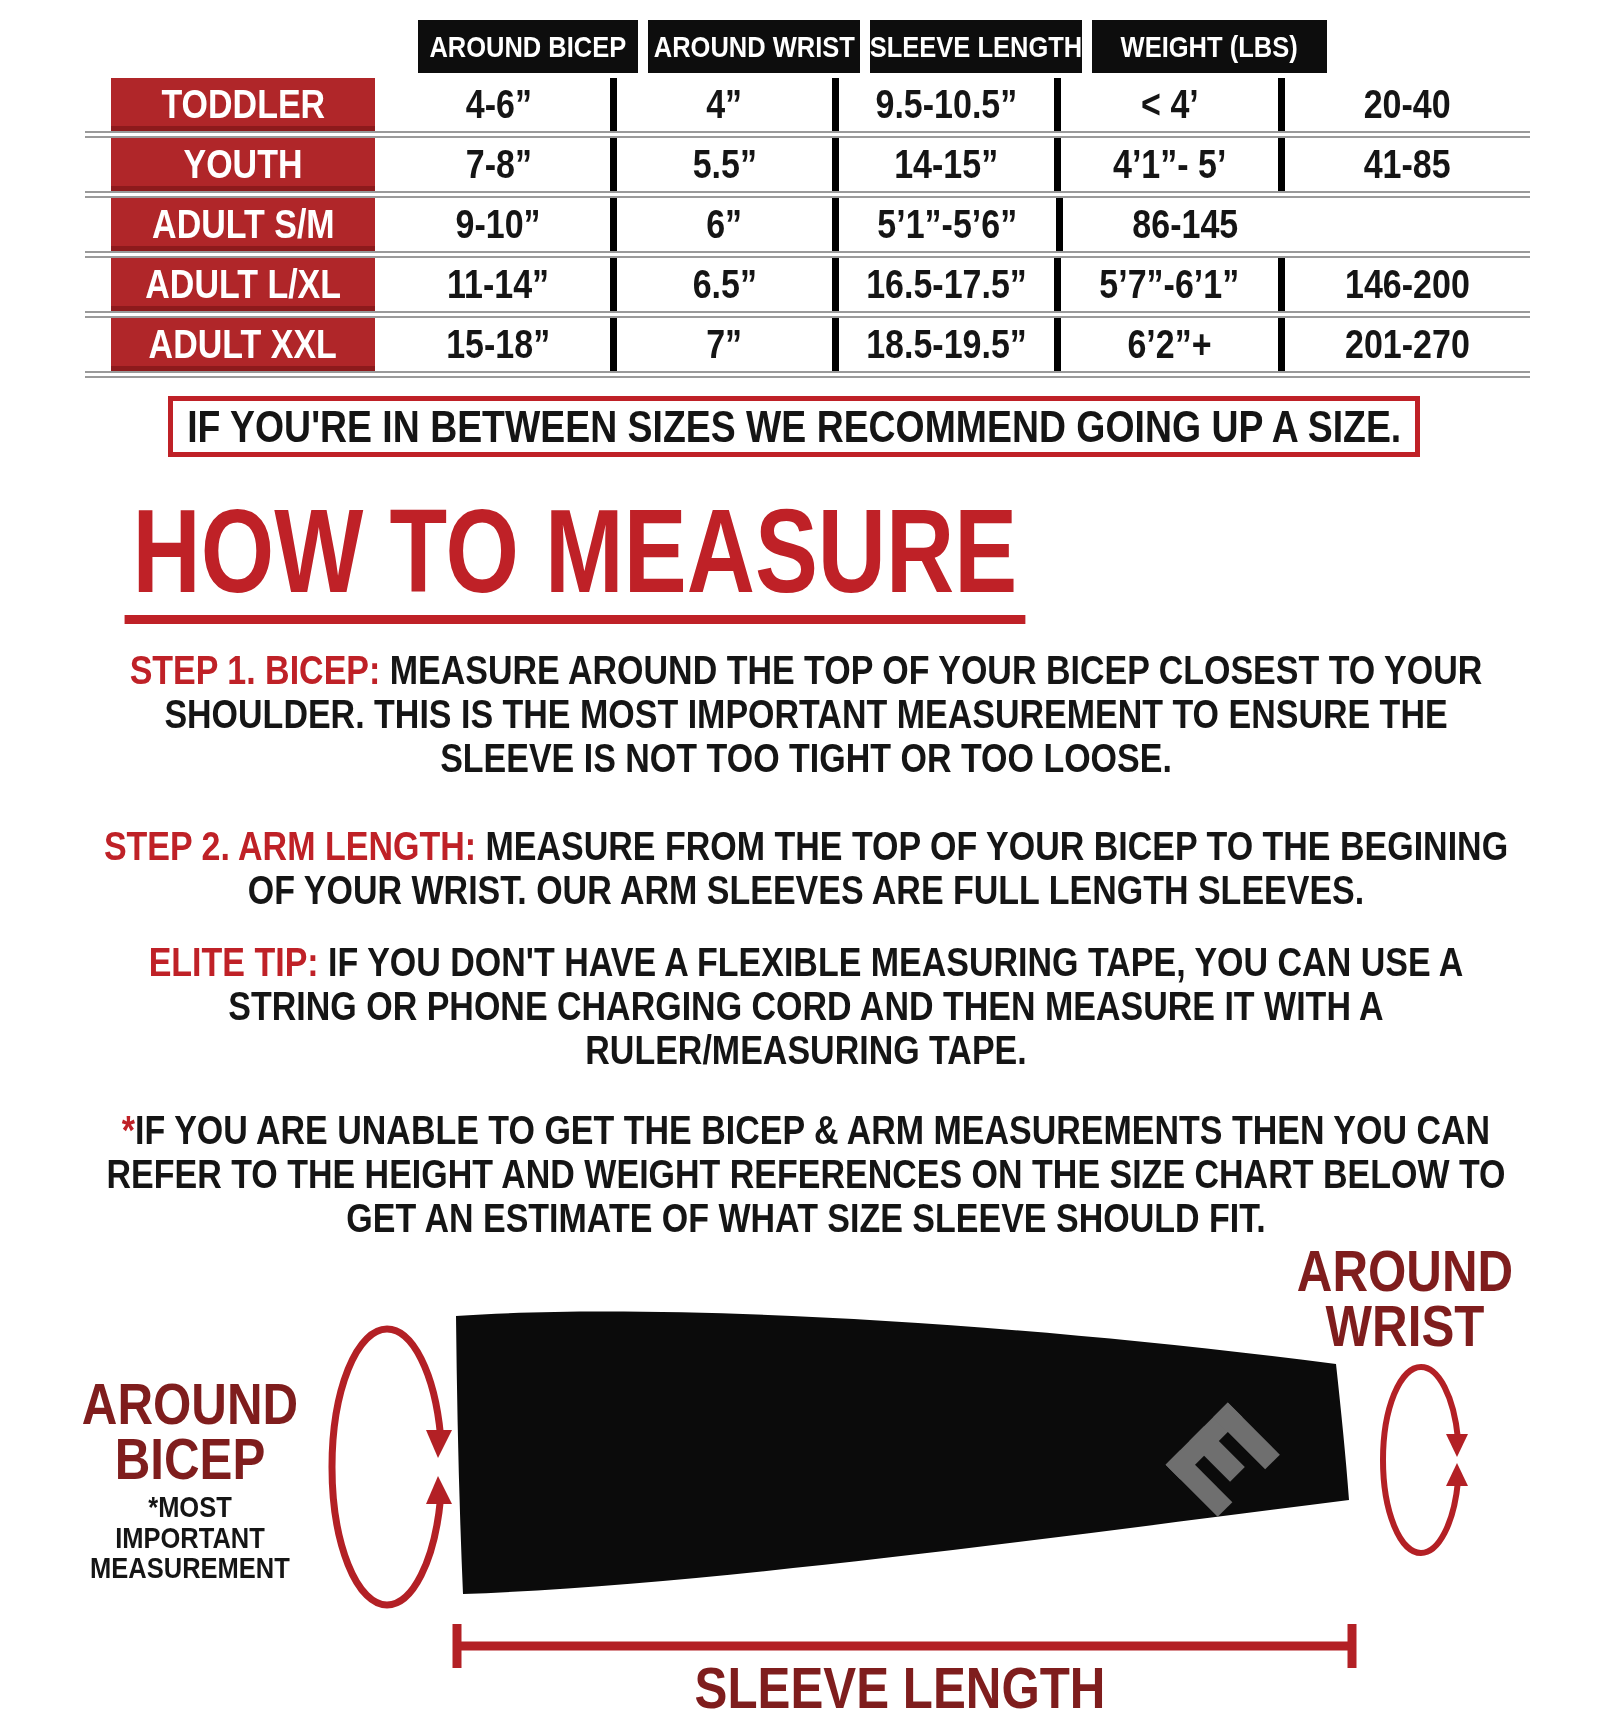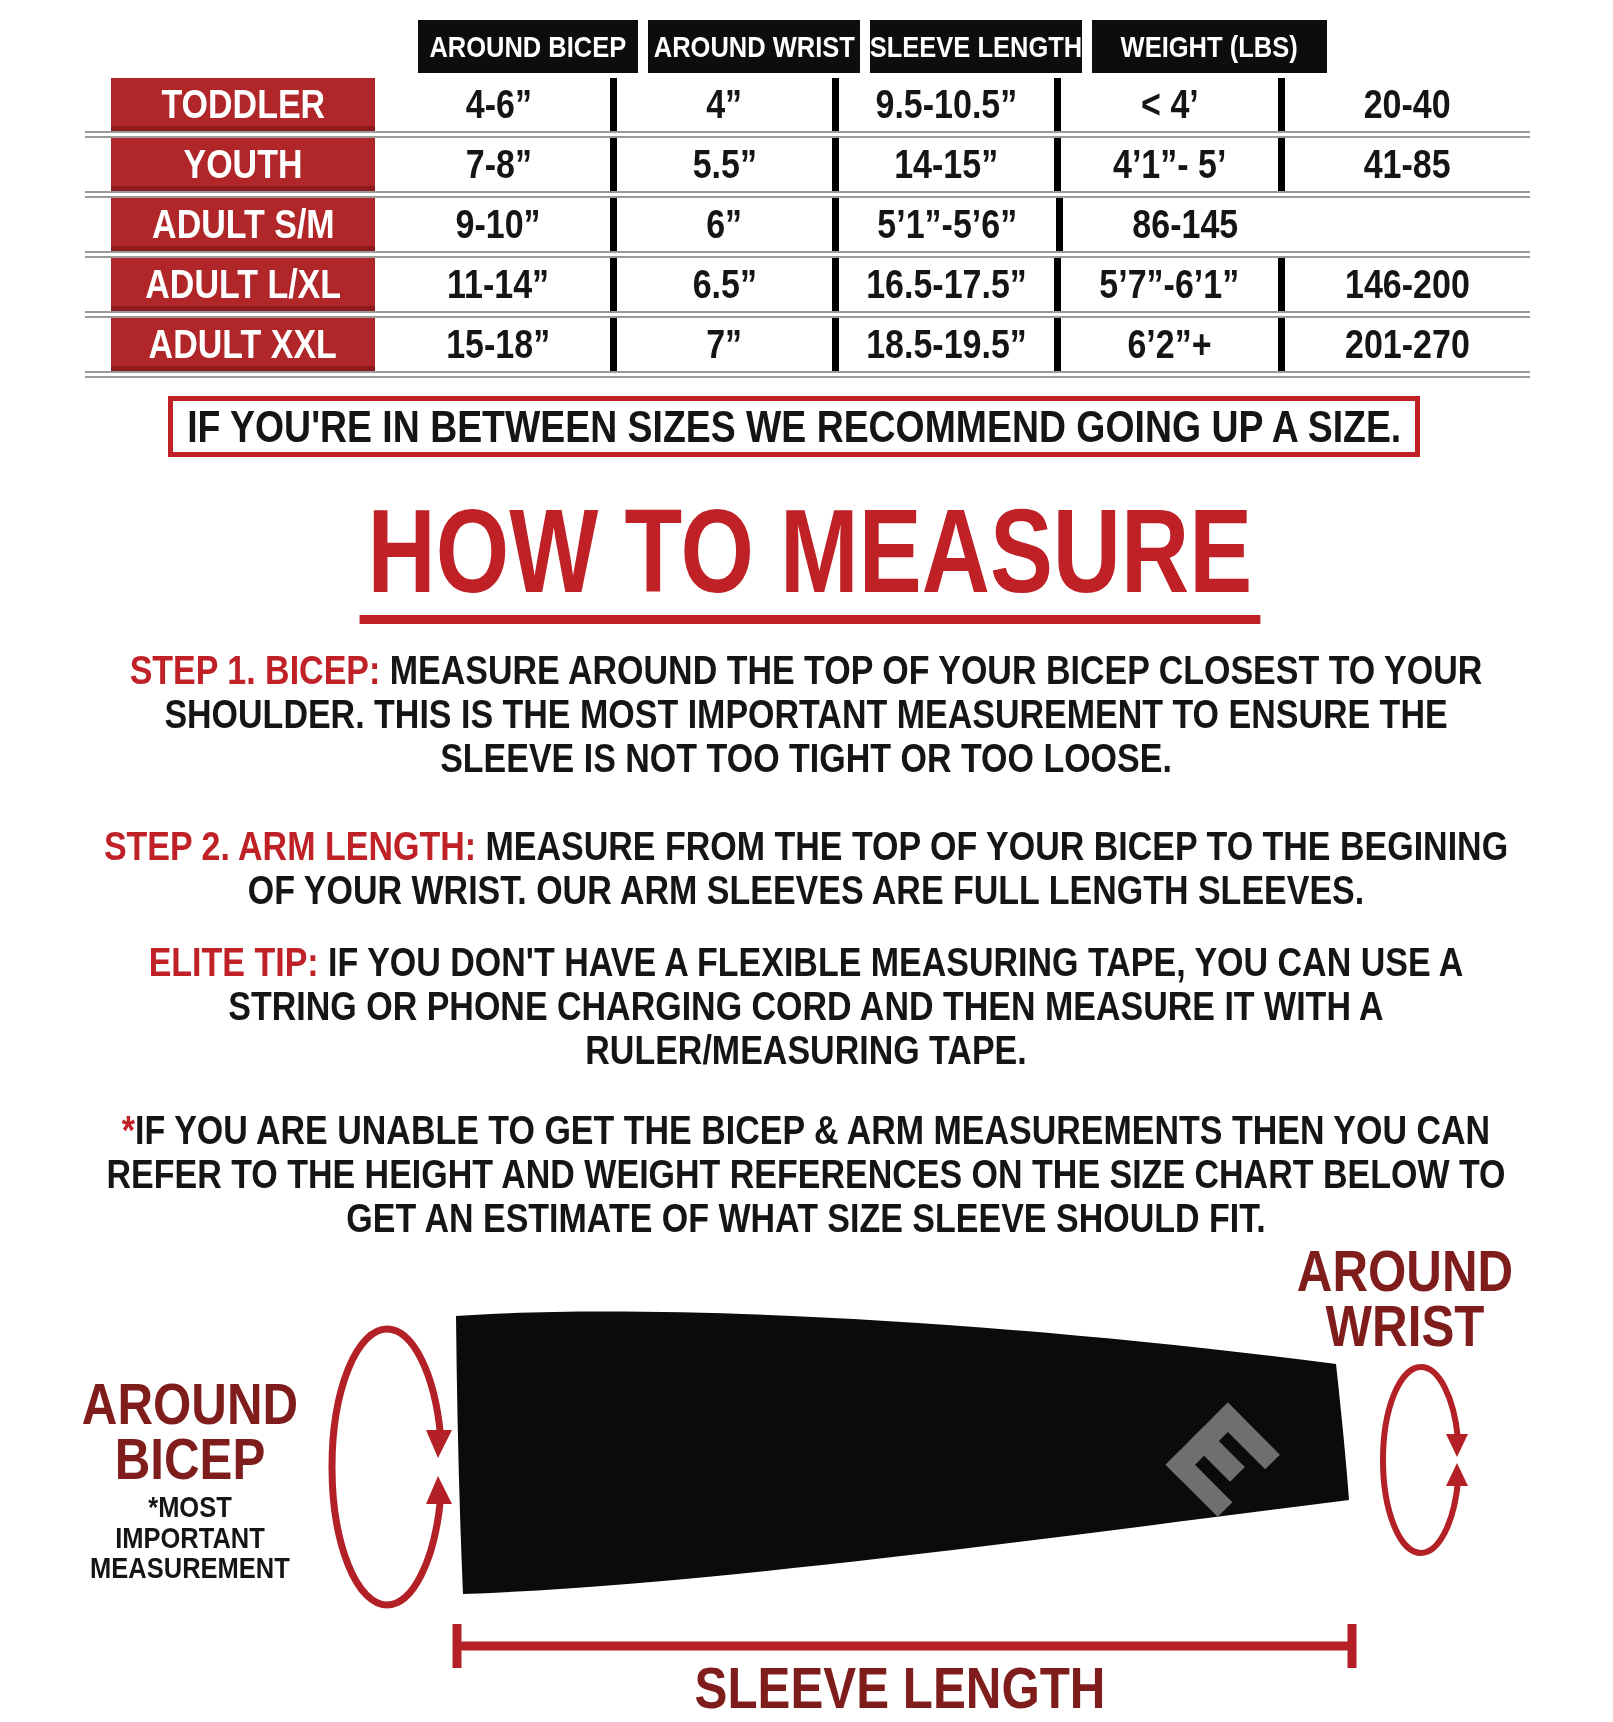--- a/index.html
+++ b/index.html
@@ -31,21 +31,21 @@
   .rowgap { height:5px; }
 
   
   #notebox {
     position:absolute; left:168px; top:396px; width:1252px; height:61px;
     border:5px solid #bf2127; box-sizing:border-box;
     display:flex; align-items:center; justify-content:center; font-size:44px; color:#151515;
   }
 
   
-  #howto { position:absolute; top:490px; left:0; width:1373px; text-align:right; }
+  #howto { position:absolute; top:490px; left:12px; width:1373px; text-align:left; }
   #howto .t {
     display:inline-block; transform:scaleX(0.8); font-size:118px; line-height:1.04;
     color:#bf2127; border-bottom:9px solid #bf2127; padding:0 10px 2px;
   }
 
   .para {
     position:absolute; left:-24px; width:1660px; text-align:center;
     font-size:40px; line-height:44px; transform:scaleX(0.85); transform-origin:50% 0;
     color:#151515;
   }

